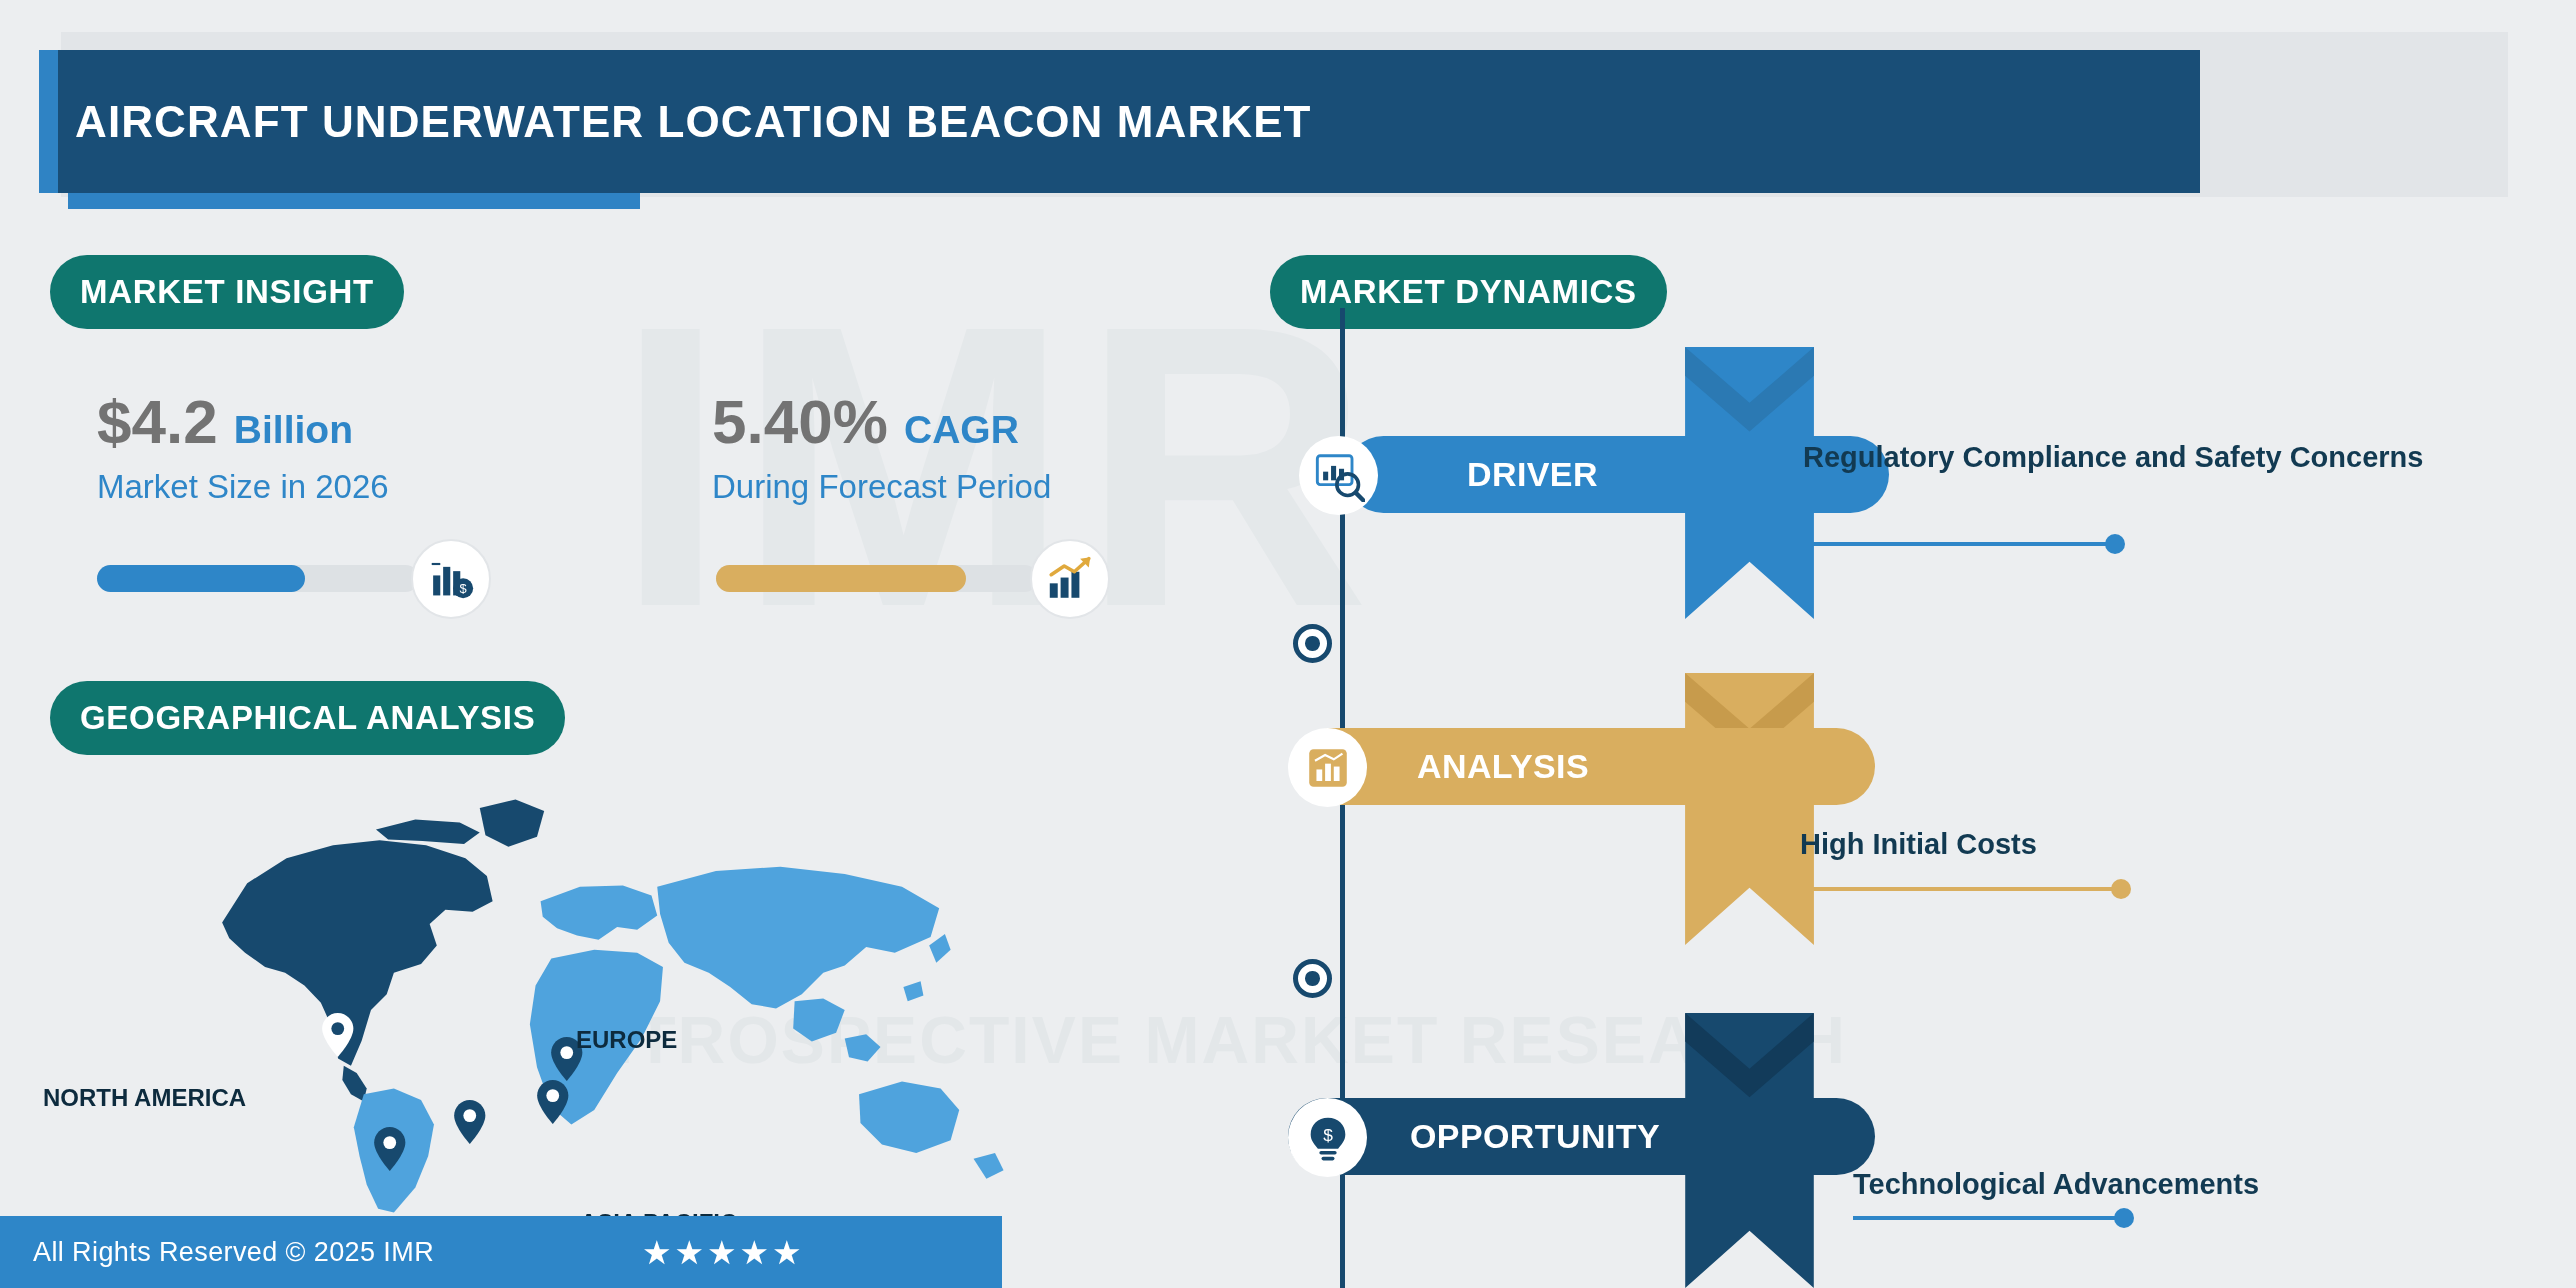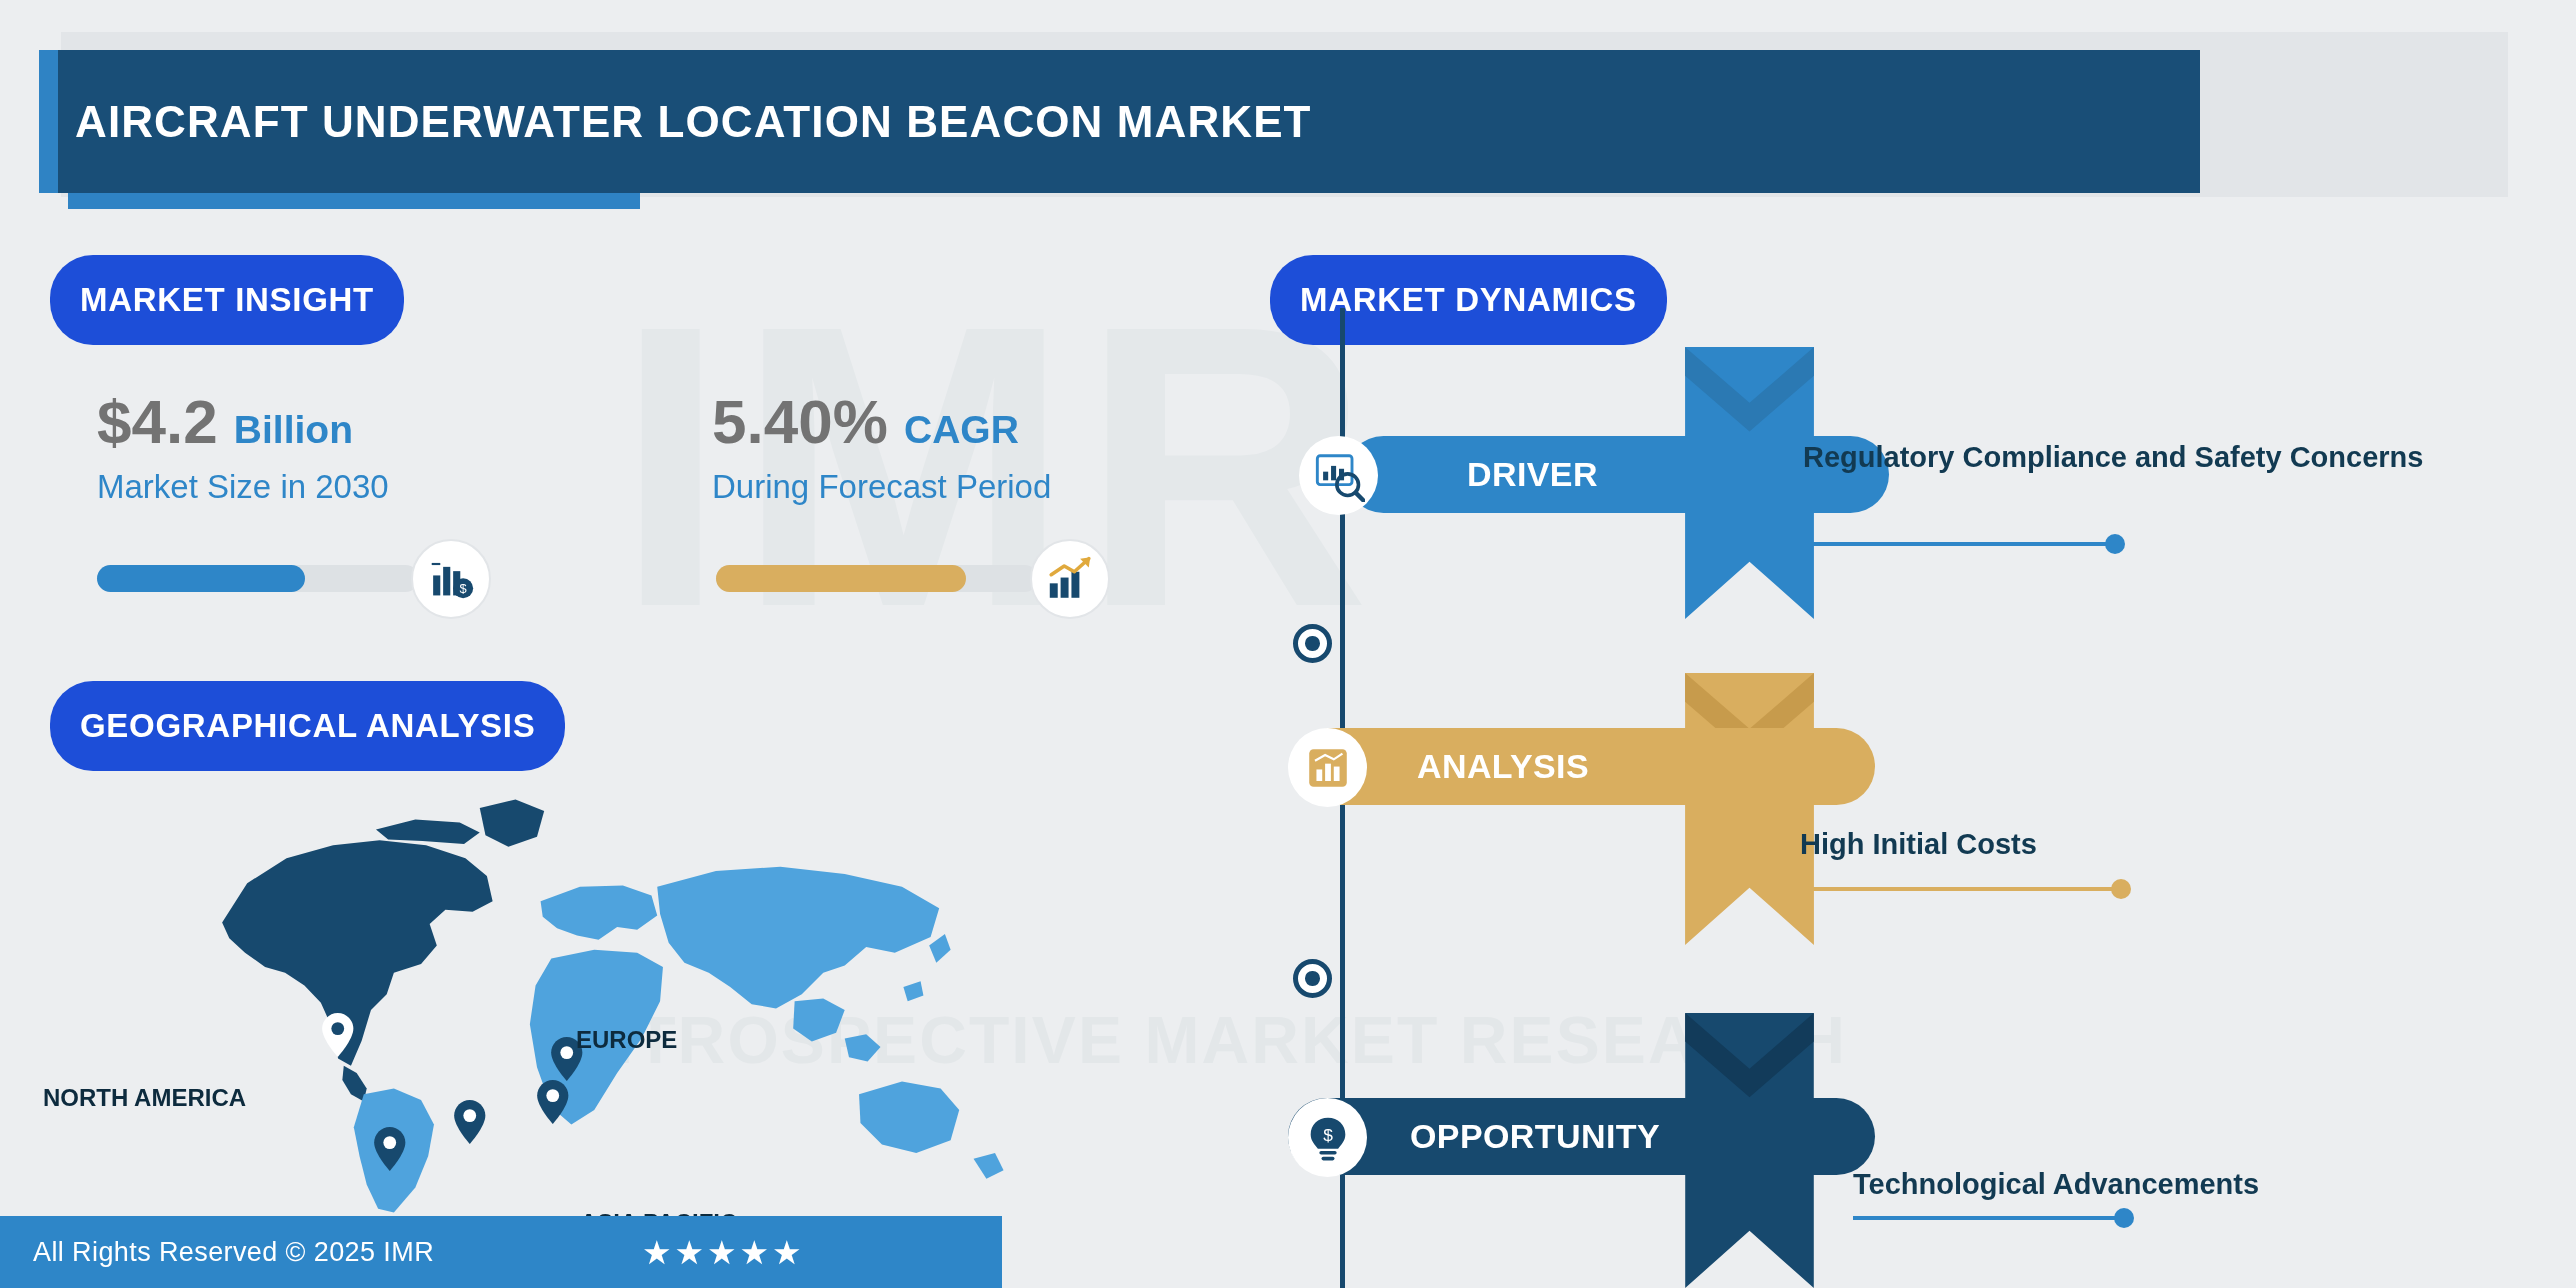--- a/index.html
+++ b/index.html
@@ -62,27 +62,27 @@
     color:#ffffff;
     font-size:44px;
     font-weight:700;
     letter-spacing:1.1px;
     margin-left:36px;
   }
 
   
   .pill {
     position:absolute;
-    background:#1d4ed8;
+    background:#0f766e;
     color:#ffffff;
     border-radius:43px;
     display:flex; align-items:center; justify-content:center;
     font-size:33px; font-weight:600; letter-spacing:0.7px;
     padding:0 30px;
-    height:90px;
+    height:74px;
   }
   #pill-insight { left:50px; top:255px; }
   #pill-geo     { left:50px; top:681px; }
   #pill-dyn     { left:1270px; top:255px; }
 
   
   .stat { position:absolute; }
   .stat .big {
     font-size:62px; font-weight:700; color:#737373; display:inline-block;
   }
@@ -207,21 +207,21 @@
     <div class="hdr-title">AIRCRAFT UNDERWATER LOCATION BEACON MARKET</div>
   </div>
   <div class="hdr-bar-light"></div>
   <div class="hdr-underline"></div>
 
   <div class="pill" id="pill-insight">MARKET INSIGHT</div>
 
   <div class="stat" id="stat-size">
     <span class="big">$4.2</span>
     <span class="unit">Billion</span>
-    <span class="sub">Market Size in 2030</span>
+    <span class="sub">Market Size in 2026</span>
   </div>
 
   <div class="stat" id="stat-cagr">
     <span class="big">5.40%</span>
     <span class="unit">CAGR</span>
     <span class="sub">During Forecast Period</span>
   </div>
 
   <div class="meter" id="meter-size">
       <div class="fill"></div>

